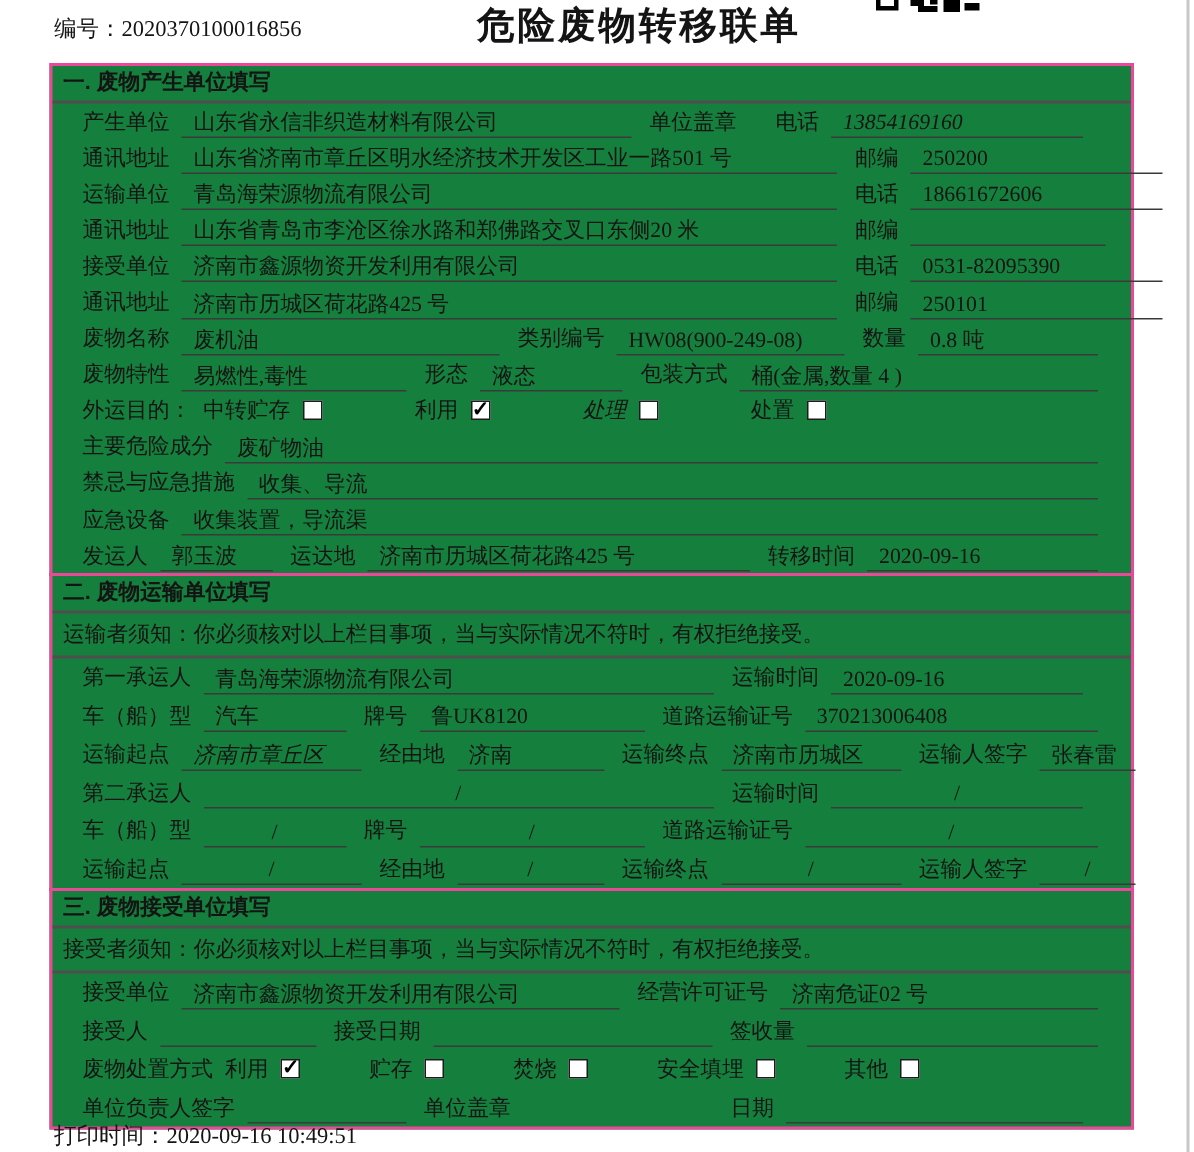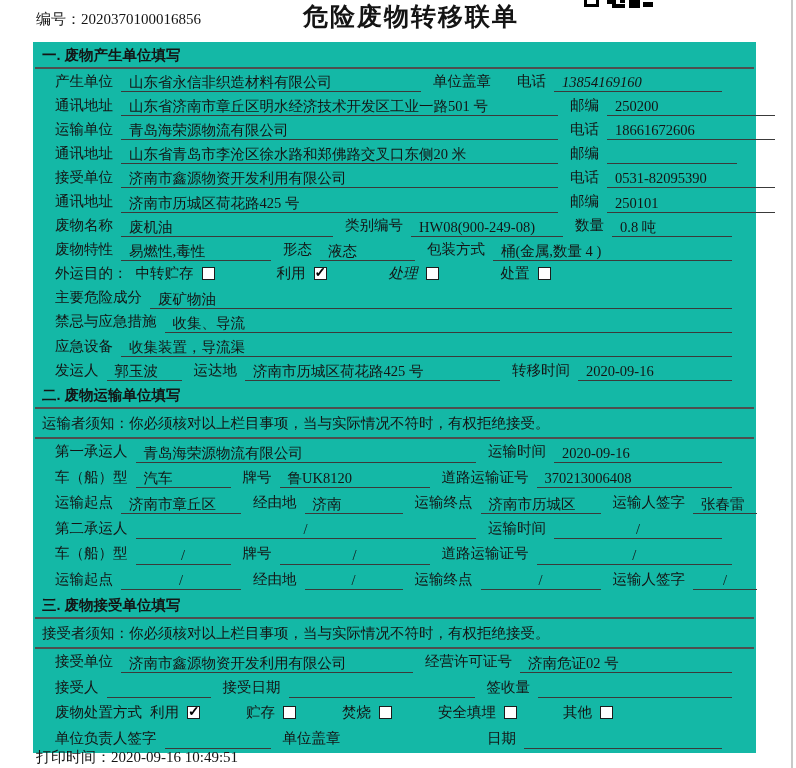--- a/index.html
+++ b/index.html
@@ -6,29 +6,29 @@
   body{
     width:796px;height:768px;position:relative;overflow:hidden;
     background:#ffffff;color:#141414;
     font-family:"Liberation Serif","DejaVu Serif",serif;
   }
   .page-edge{position:absolute;right:3px;top:0;width:2px;height:768px;background:#c8c8c8;}
   
   .hdr{position:absolute;left:0;top:0;width:796px;height:42px;}
   .serial{position:absolute;left:36px;top:10px;font-size:15px;white-space:nowrap;}
   .doc-title{
-    position:absolute;left:303px;top:0px;font-size:25px;font-weight:bold;
+    position:absolute;left:318px;top:0px;font-size:25px;font-weight:bold;
     letter-spacing:2px;font-family:"Liberation Sans","DejaVu Sans",sans-serif;white-space:nowrap;
   }
   
   .qr{position:absolute;left:584px;top:0;width:70px;height:9px;overflow:hidden;}
   .qr i{position:absolute;background:#000;}
   
   .form{position:absolute;left:33px;top:42px;width:723px;box-sizing:border-box;}
-  .section{border:2px solid #14b8a6;box-sizing:border-box;background:#14b8a6;}
+  .section{border:2px solid #ec4899;box-sizing:border-box;background:#15803d;}
   .section + .section{margin-top:-2px;}
   .sec-hdr{
     height:23px;line-height:23px;padding-left:7px;font-size:14.5px;font-weight:bold;
     font-family:"Liberation Sans","DejaVu Sans",sans-serif;border-bottom:2px solid #4f4f4f;
   }
   .notice{height:28px;line-height:28px;padding-left:7px;font-size:14.5px;border-bottom:2px solid #4f4f4f;white-space:nowrap;}
   .row{display:flex;align-items:center;padding:0 20px;box-sizing:border-box;}
   .s1 .row{height:24.1px;}
   .s2 .row{height:25.5px;}
   .s3 .row{height:25.5px;}
@@ -188,21 +188,21 @@
       <div class="row">
         <span class="f-label">车（船）型</span>
         <span class="f-value" style="width: 95px;">汽车</span>
         <span class="f-label">牌号</span>
         <span class="f-value" style="width: 150px;">鲁UK8120</span>
         <span class="f-label">道路运输证号</span>
         <span class="f-value grow">370213006408</span>
       </div>
       <div class="row">
         <span class="f-label">运输起点</span>
-        <span class="f-value" style="width: 120px;">济南市章丘区</span>
+        <span class="f-value" style="width: 120px; font-style: italic;">济南市章丘区</span>
         <span class="f-label">经由地</span>
         <span class="f-value" style="width: 98px;">济南</span>
         <span class="f-label">运输终点</span>
         <span class="f-value" style="width: 120px;">济南市历城区</span>
         <span class="f-label">运输人签字</span>
         <span class="f-value" style="width: 64px;">张春雷</span>
       </div>
       <div class="row">
         <span class="f-label">第二承运人</span>
         <span class="f-value center" style="width: 340px;">/</span>

